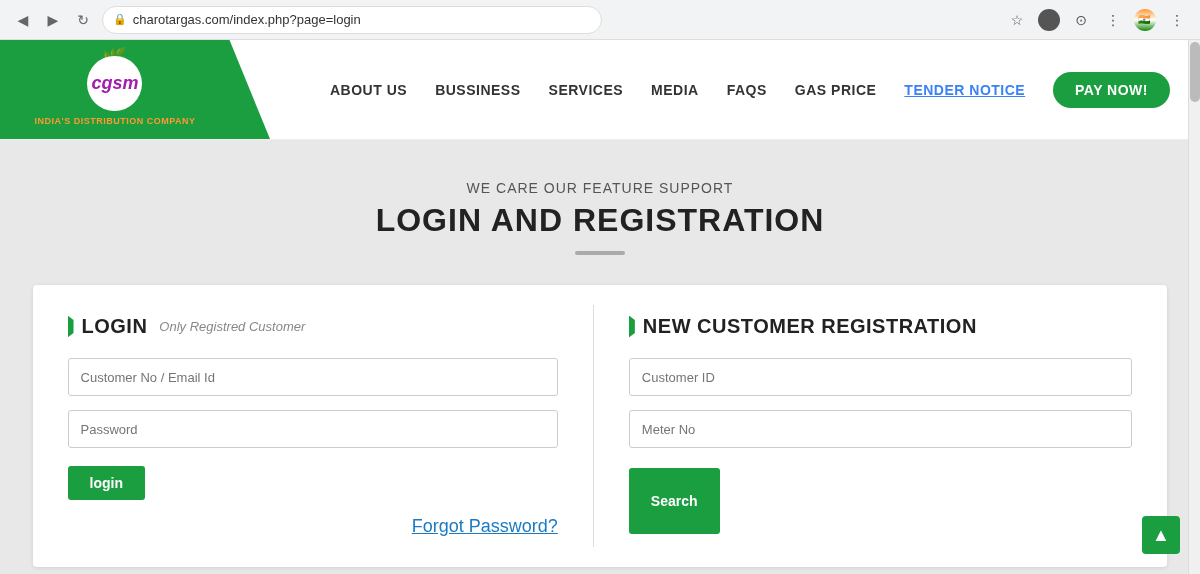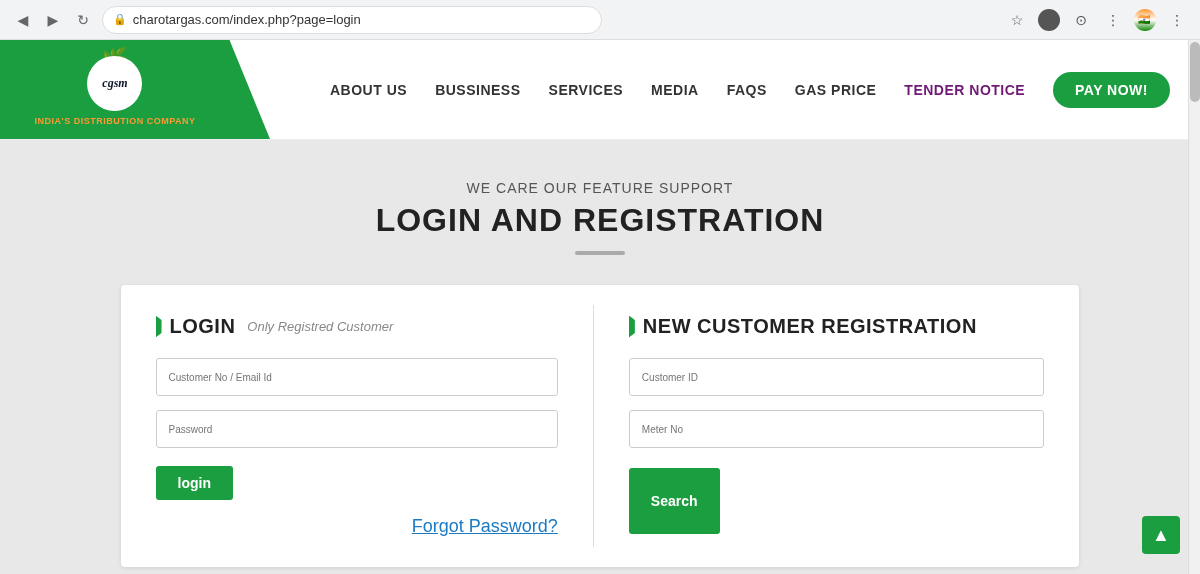--- a/index.html
+++ b/index.html
@@ -99,21 +99,21 @@
       display: flex; align-items: center; justify-content: center;
     }
     .logo-circle {
       width: 55px; height: 55px;
       border-radius: 50%;
       background: white;
       display: flex; align-items: center; justify-content: center;
       position: relative;
     }
     .logo-text-cgsm {
-      font-size: 12px; font-weight: bold; color: #0f172a; font-style: italic; font-family: Liberation Serif, serif;
+      font-size: 18px; font-weight: bold; color: #a21caf; font-style: italic;
     }
     .logo-leaf {
       position: absolute;
       top: -8px;
       left: 50%;
       transform: translateX(-50%);
       font-size: 20px;
     }
     .logo-tagline {
       color: #f93; font-size: 9px; margin-top: 2px; text-align: center;
@@ -128,21 +128,21 @@
       flex: 1;
     }
     .nav-link {
       text-decoration: none;
       font-size: 14px;
       font-weight: 600;
       color: #333;
       letter-spacing: 0.5px;
       cursor: pointer;
     }
-    .nav-link.tender { color: #701a75; }
+    .nav-link.tender { color: #3b82f6; text-decoration: underline; }
     .pay-now-btn {
       background: #1a9e3f;
       color: white;
       border: none;
       border-radius: 25px;
       padding: 10px 22px;
       font-size: 14px;
       font-weight: bold;
       cursor: pointer;
       margin-left: auto;
@@ -224,21 +224,21 @@
       color: #888;
       font-style: italic;
       margin-left: 4px;
     }
     .form-input {
       width: 100%;
       height: 38px;
       border: 1px solid #ccc;
       border-radius: 3px;
       padding: 0 12px;
-      font-size: 10px;
+      font-size: 13px;
       color: #999;
       margin-bottom: 14px;
       outline: none;
     }
     .login-btn {
       background: #1a9e3f;
       color: white;
       border: none;
       border-radius: 3px;
       padding: 9px 22px;

